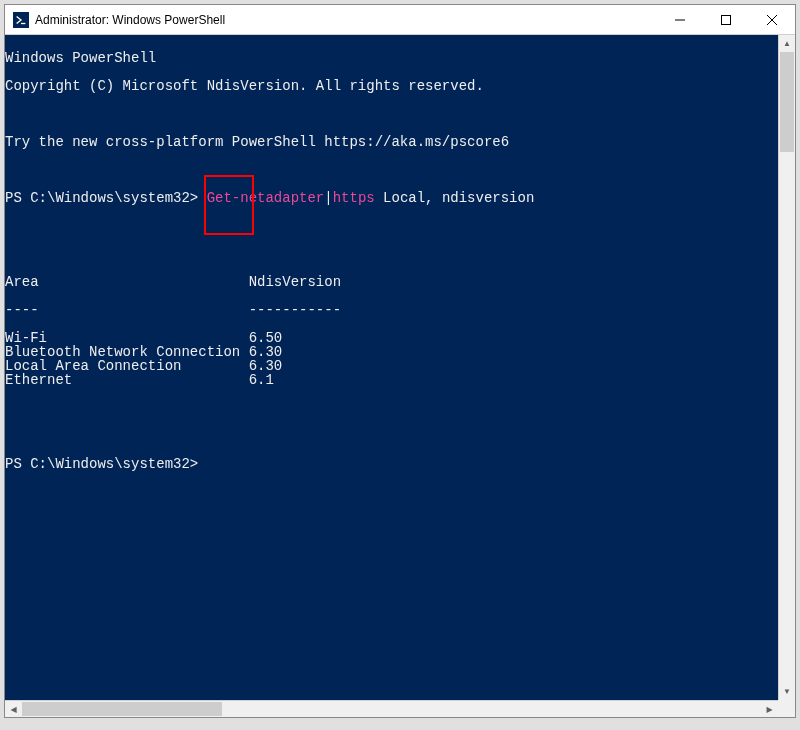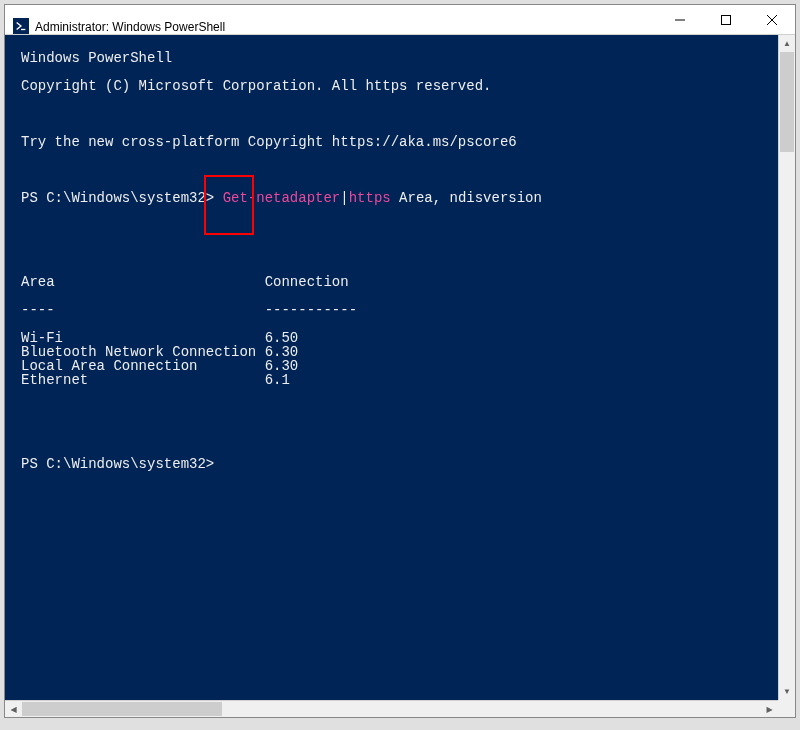--- a/index.html
+++ b/index.html
@@ -18,21 +18,21 @@
       height: 714px;
       background: #fff;
       border: 1px solid #888;
       display: flex;
       flex-direction: column;
     }
     .titlebar {
       height: 30px;
       background: #fff;
       display: flex;
-      align-items: flex-end;
+      align-items: center;
       border-bottom: 1px solid #d0d0d0;
     }
     .titlebar-icon {
       width: 16px;
       height: 16px;
       margin-left: 8px;
       margin-right: 6px;
       background: #012456;
       display: flex;
       align-items: center;
@@ -58,21 +58,21 @@
       color: #000;
       cursor: pointer;
     }
     .terminal {
       flex: 1;
       background: #012456;
       color: #cccccc;
       font-family: Consolas, "Courier New", monospace;
       font-size: 14px;
       line-height: 14px;
-      padding: 2px 0 0 16px;
+      padding: 2px 0 0 0;
       white-space: pre;
       position: relative;
       overflow: hidden;
     }
     .terminal .line { height: 14px; }
     .yellow { color: #ec4899; }
     .white { color: #eeeeee; }
     .red-box {
       position: absolute;
       border: 2px solid #ff0000;
@@ -165,28 +165,28 @@
       <div class="titlebar-btn close">
         <svg width="10" height="10">
             <path d="M0 0 L10 10 M10 0 L0 10" stroke="#000" stroke-width="1"></path>
           </svg>
       </div>
     </div>
   </div>
 
   <div class="terminal">
 <div class="line"><span class="white">Windows PowerShell</span></div>
-<div class="line"><span class="white">Copyright (C) Microsoft Corporation. All https reserved.</span></div>
-<div class="line"></div>
-<div class="line"><span class="white">Try the new cross-platform Copyright https://aka.ms/pscore6</span></div>
-<div class="line"></div>
-<div class="line"><span class="white">PS C:\Windows\system32&gt; </span><span class="yellow">Get-netadapter</span><span class="white">|</span><span class="yellow">https </span><span class="white">Area, ndisversion</span></div>
-<div class="line"></div>
-<div class="line"></div>
-<div class="line" id="header-row"><span class="white">Area                         </span><span class="white">Connection</span></div>
+<div class="line"><span class="white">Copyright (C) Microsoft NdisVersion. All rights reserved.</span></div>
+<div class="line"></div>
+<div class="line"><span class="white">Try the new cross-platform PowerShell https://aka.ms/pscore6</span></div>
+<div class="line"></div>
+<div class="line"><span class="white">PS C:\Windows\system32&gt; </span><span class="yellow">Get-netadapter</span><span class="white">|</span><span class="yellow">https </span><span class="white">Local, ndisversion</span></div>
+<div class="line"></div>
+<div class="line"></div>
+<div class="line" id="header-row"><span class="white">Area                         </span><span class="white">NdisVersion</span></div>
 <div class="line" id="dash-row"><span class="white">----                         </span><span class="white">-----------</span></div>
 <div id="data-rows"><div class="line"><span class="white">Wi-Fi                        </span><span class="white">6.50</span></div><div class="line"><span class="white">Bluetooth Network Connection </span><span class="white">6.30</span></div><div class="line"><span class="white">Local Area Connection        </span><span class="white">6.30</span></div><div class="line"><span class="white">Ethernet                     </span><span class="white">6.1</span></div></div>
 <div class="line"></div>
 <div class="line"></div>
 <div class="line"><span class="white">PS C:\Windows\system32&gt;</span></div>
     <div class="red-box" id="redbox" style="left: 199px; top: 140px; width: 50px; height: 60px;"></div>
   </div>
 
   <div class="scrollbar-v">
     <div class="scrollbar-v-btn" style="top:0">▲</div>

